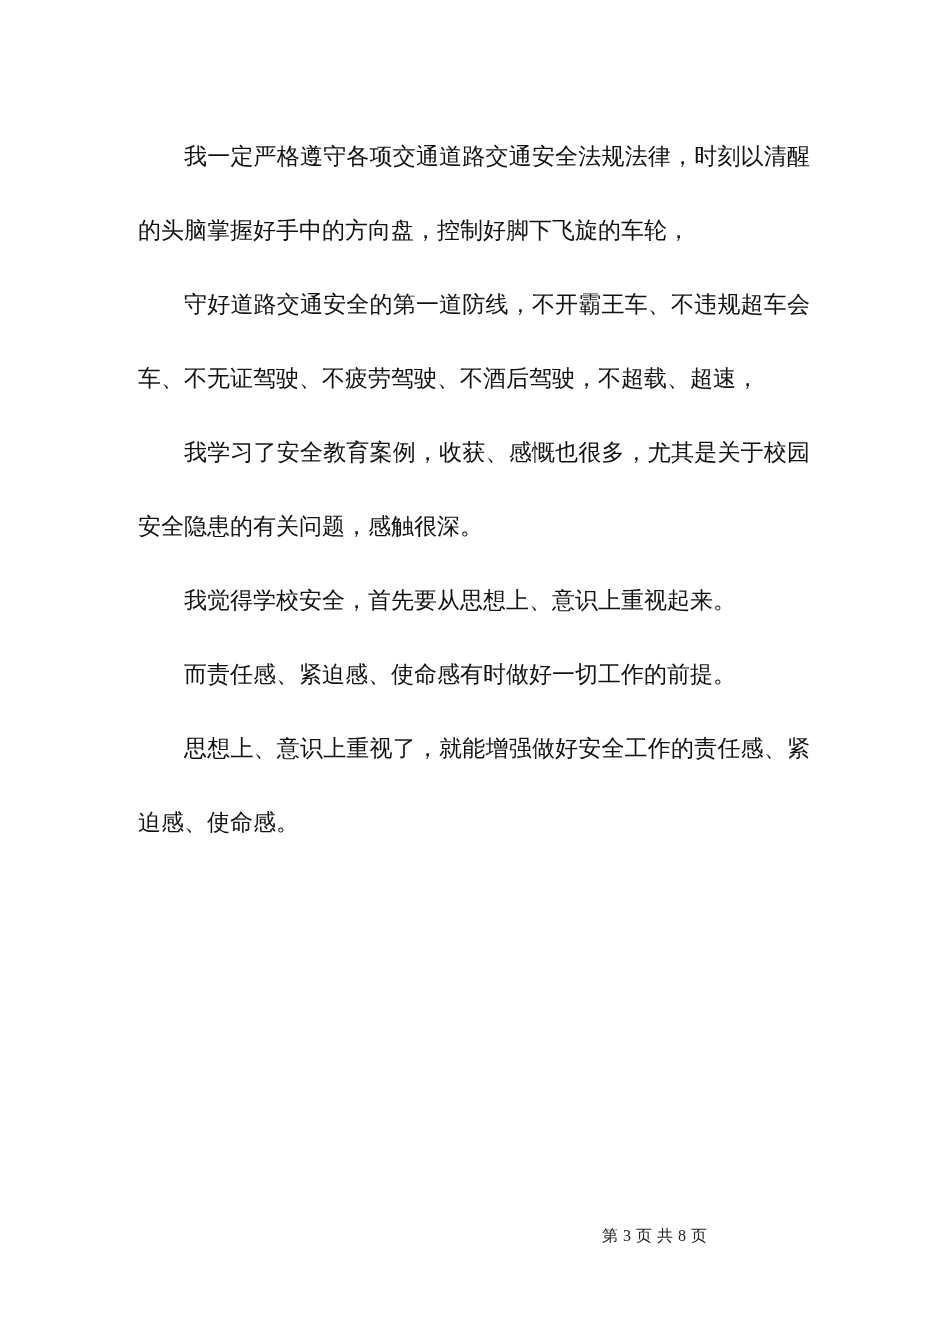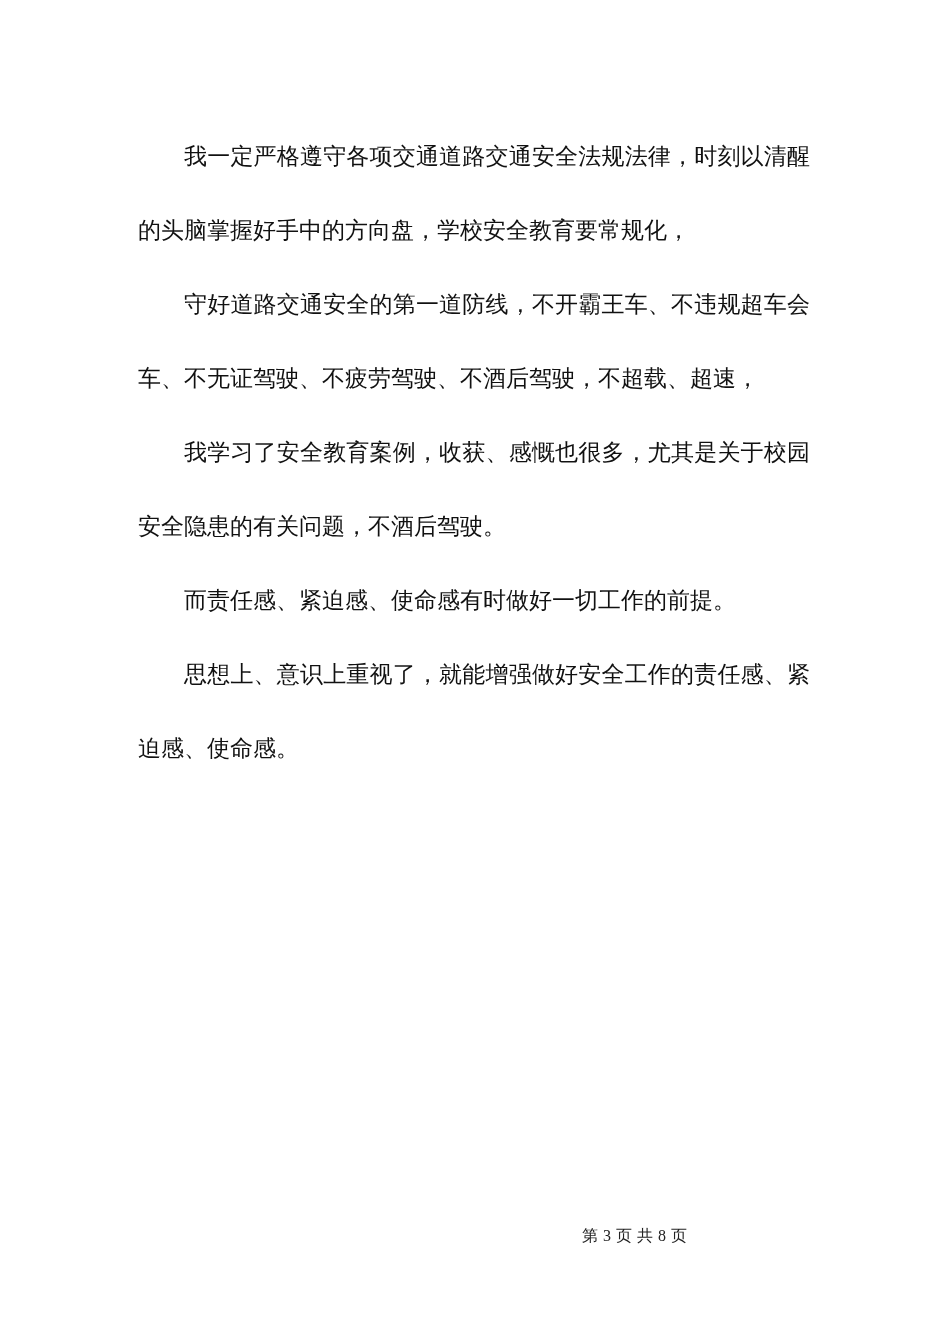--- a/index.html
+++ b/index.html
@@ -30,37 +30,38 @@
     margin: 0;
     padding: 0;
     font-size: 23px;
     line-height: 74px;
     text-indent: 2em;
     text-align: justify;
     color: #111111;
   }
   .page-footer {
     position: absolute;
-    left: 564px;
+    left: 584px;
     top: 1206px;
     font-size: 16px;
     line-height: 20px;
     color: #222222;
     letter-spacing: 0.5px;
     white-space: pre;
   }
 </style>
 </head>
 <body>
 
 <div class="doc-page">
   <div class="doc-body">
-    <p class="para">我一定严格遵守各项交通道路交通安全法规法律，时刻以清醒的头脑掌握好手中的方向盘，学校安全教育要常规化，</p>
+    <p class="para">我一定严格遵守各项交通道路交通安全法规法律，时刻以清醒的头脑掌握好手中的方向盘，控制好脚下飞旋的车轮，</p>
     <p class="para">守好道路交通安全的第一道防线，不开霸王车、不违规超车会车、不无证驾驶、不疲劳驾驶、不酒后驾驶，不超载、超速，</p>
-    <p class="para">我学习了安全教育案例，收获、感慨也很多，尤其是关于校园安全隐患的有关问题，不酒后驾驶。</p>
+    <p class="para">我学习了安全教育案例，收获、感慨也很多，尤其是关于校园安全隐患的有关问题，感触很深。</p>
+    <p class="para">我觉得学校安全，首先要从思想上、意识上重视起来。</p>
     <p class="para">而责任感、紧迫感、使命感有时做好一切工作的前提。</p>
     <p class="para">思想上、意识上重视了，就能增强做好安全工作的责任感、紧迫感、使命感。</p>
   </div>
 
   <div class="page-footer">
     <span>第 3 页 共 8 页</span>
   </div>
 </div>
 
 </body></html>

